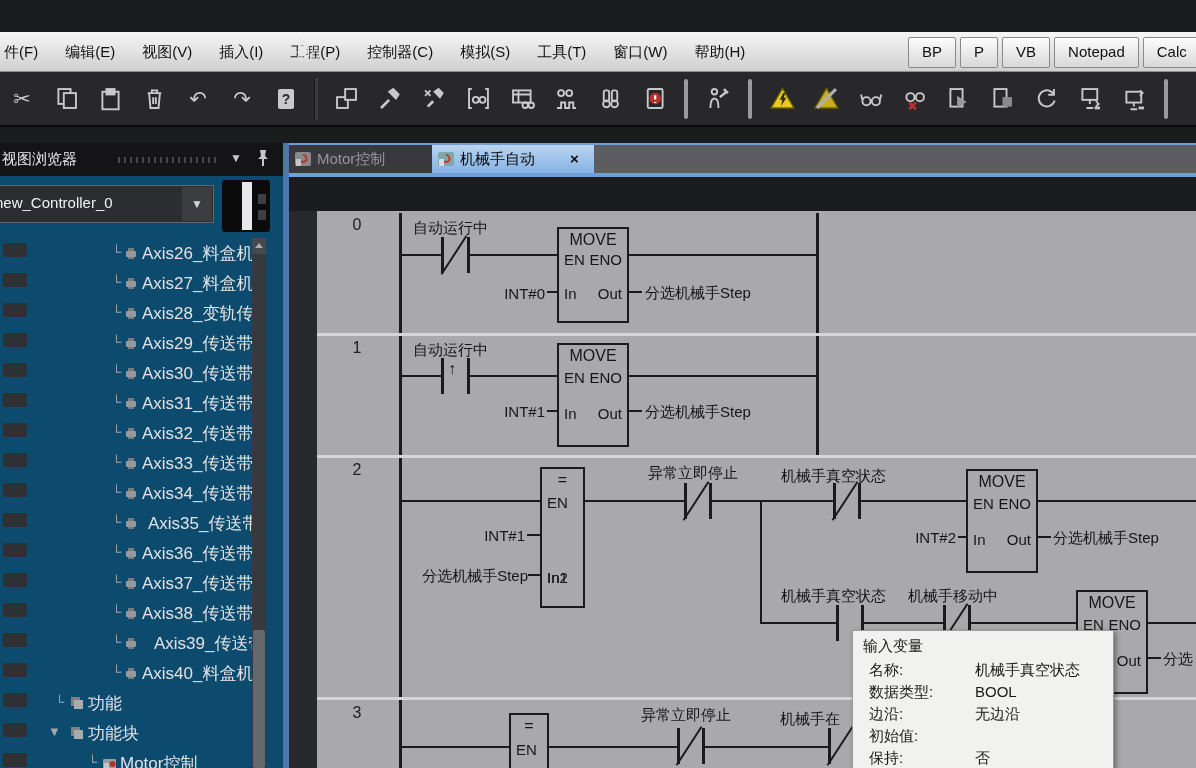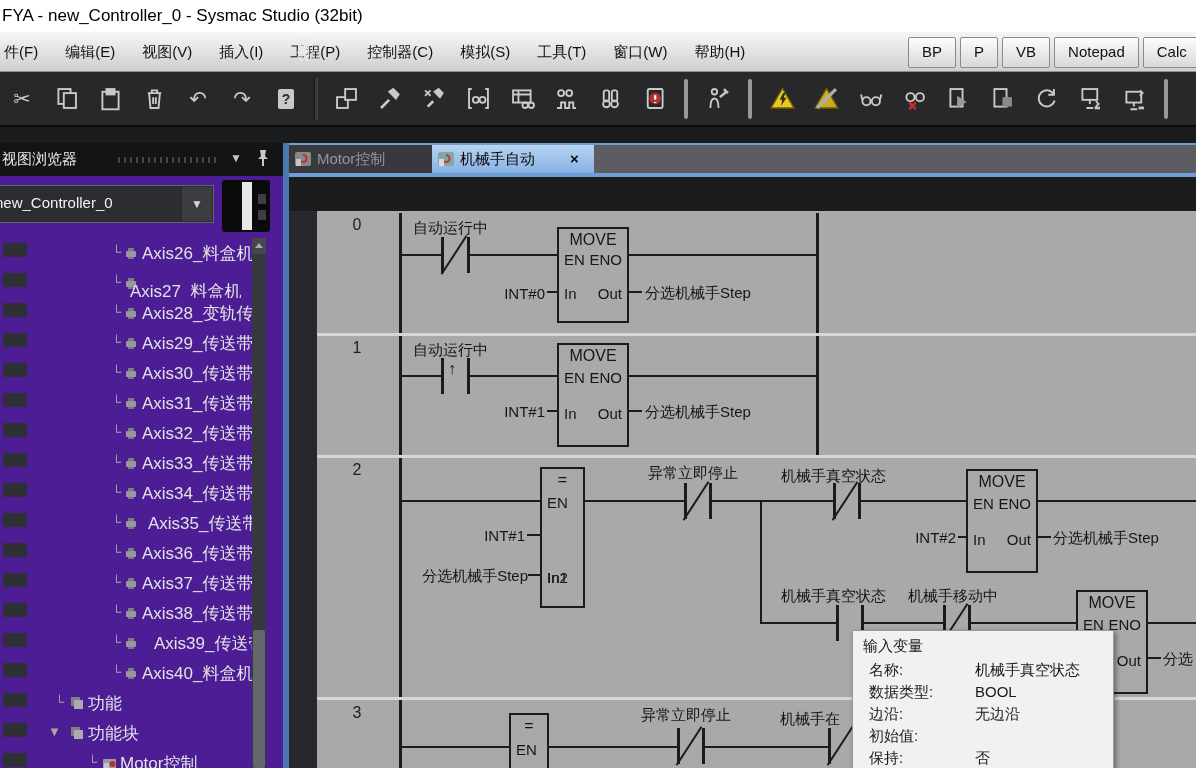--- a/index.html
+++ b/index.html
@@ -17,21 +17,21 @@
     border:1px solid #8a8a8a;border-radius:2px;font-size:15px;color:#111;white-space:nowrap;}
   .toolbar{position:absolute;left:0;top:72px;width:1196px;height:55px;background:#28282a;
     border-bottom:2px solid #0a0a0a;display:flex;align-items:center;box-sizing:border-box;}
   .tbicon{width:34px;height:38px;display:flex;align-items:center;justify-content:center;margin:0 5px;}
   .tbsep{width:3px;height:42px;background:#3c3c3e;border-left:1px solid #141416;margin:0 6px;}
   .tbsep2{width:4px;height:40px;background:#9a9a9c;border-radius:2px;margin:0 8px;}
   .glyph{color:#c9c9cb;font-size:21px;line-height:1;}
   .helpbox{width:16px;height:20px;background:#c9c9cb;color:#2a2a2c;font-size:14px;font-weight:bold;
     text-align:center;line-height:20px;border-radius:2px;}
   
-  .sidebar{position:absolute;left:0;top:143px;width:283px;height:625px;background:#4c1d95;overflow:hidden;}
+  .sidebar{position:absolute;left:0;top:143px;width:283px;height:625px;background:#0c4a6e;overflow:hidden;}
   .sb-header{position:absolute;left:0;top:0;width:283px;height:33px;background:#141416;}
   .sb-title{position:absolute;left:2px;top:7px;font-size:15px;color:#e9e9eb;}
   .sb-dots{position:absolute;left:118px;top:14px;width:100px;height:6px;
     background:repeating-linear-gradient(90deg,#47474a 0 2px,transparent 2px 6px);}
   .sb-caret{position:absolute;left:230px;top:8px;color:#c4c4c6;font-size:12px;}
   .sb-pin{position:absolute;left:256px;top:6px;}
   .ctl-select{position:absolute;left:-14px;top:42px;width:228px;height:38px;background:#2b2d30;
     border:1px solid #64666a;box-sizing:border-box;}
   .ctl-text{position:absolute;left:8px;top:8px;font-size:15px;color:#f2f2f4;white-space:nowrap;}
   .ctl-arrow{position:absolute;right:1px;top:1px;width:30px;height:34px;background:#3b3d41;
@@ -87,21 +87,20 @@
     border:1px solid #9a9a9c;box-shadow:2px 2px 5px rgba(0,0,0,.4);z-index:40;}
   .tt-h{position:absolute;left:10px;top:6px;font-size:15px;color:#1a1a1a;}
   .tt-l{position:absolute;left:16px;font-size:15px;color:#1a1a1a;}
   .tt-v{position:absolute;left:122px;font-size:15px;color:#1a1a1a;white-space:nowrap;}
 </style>
 </head>
 <body>
 
 <div id="app">
 
-  <div class="titlebar">FYA - new_Controller_0 - Sysmac Studio (32bit)</div>
 
   <div class="menubar">
     <div class="menuitems" id="menu-items">
         <span class="menuitem">件(F)</span>
         <span class="menuitem">编辑(E)</span>
         <span class="menuitem">视图(V)</span>
         <span class="menuitem">插入(I)</span>
         <span class="menuitem">工程(P)</span>
         <span class="menuitem">控制器(C)</span>
         <span class="menuitem">模拟(S)</span>
@@ -328,21 +327,21 @@
             </svg></span>
           <span class="tree-lb" style="left: 142px;">Axis26_料盒机</span>
         </div>
         <div class="tree-row" style="top: 125px;">
           <span class="tree-pre" style="left: 112px;">└</span>
           <span class="tree-ic" style="left: 124px;"><svg width="14" height="13" viewBox="0 0 14 13">
               <rect x="2" y="4" width="10" height="6" rx="1" fill="#96989c"></rect>
               <rect x="4" y="1" width="6" height="3" fill="#7a7c80"></rect>
               <rect x="4" y="10" width="6" height="2" fill="#7a7c80"></rect>
             </svg></span>
-          <span class="tree-lb" style="left: 130px; margin-top: 8px;">Axis27_料盒机</span>
+          <span class="tree-lb" style="left: 142px;">Axis27_料盒机</span>
         </div>
         <div class="tree-row" style="top: 155px;">
           <span class="tree-pre" style="left: 112px;">└</span>
           <span class="tree-ic" style="left: 124px;"><svg width="14" height="13" viewBox="0 0 14 13">
               <rect x="2" y="4" width="10" height="6" rx="1" fill="#96989c"></rect>
               <rect x="4" y="1" width="6" height="3" fill="#7a7c80"></rect>
               <rect x="4" y="10" width="6" height="2" fill="#7a7c80"></rect>
             </svg></span>
           <span class="tree-lb" style="left: 142px;">Axis28_变轨传</span>
         </div>

